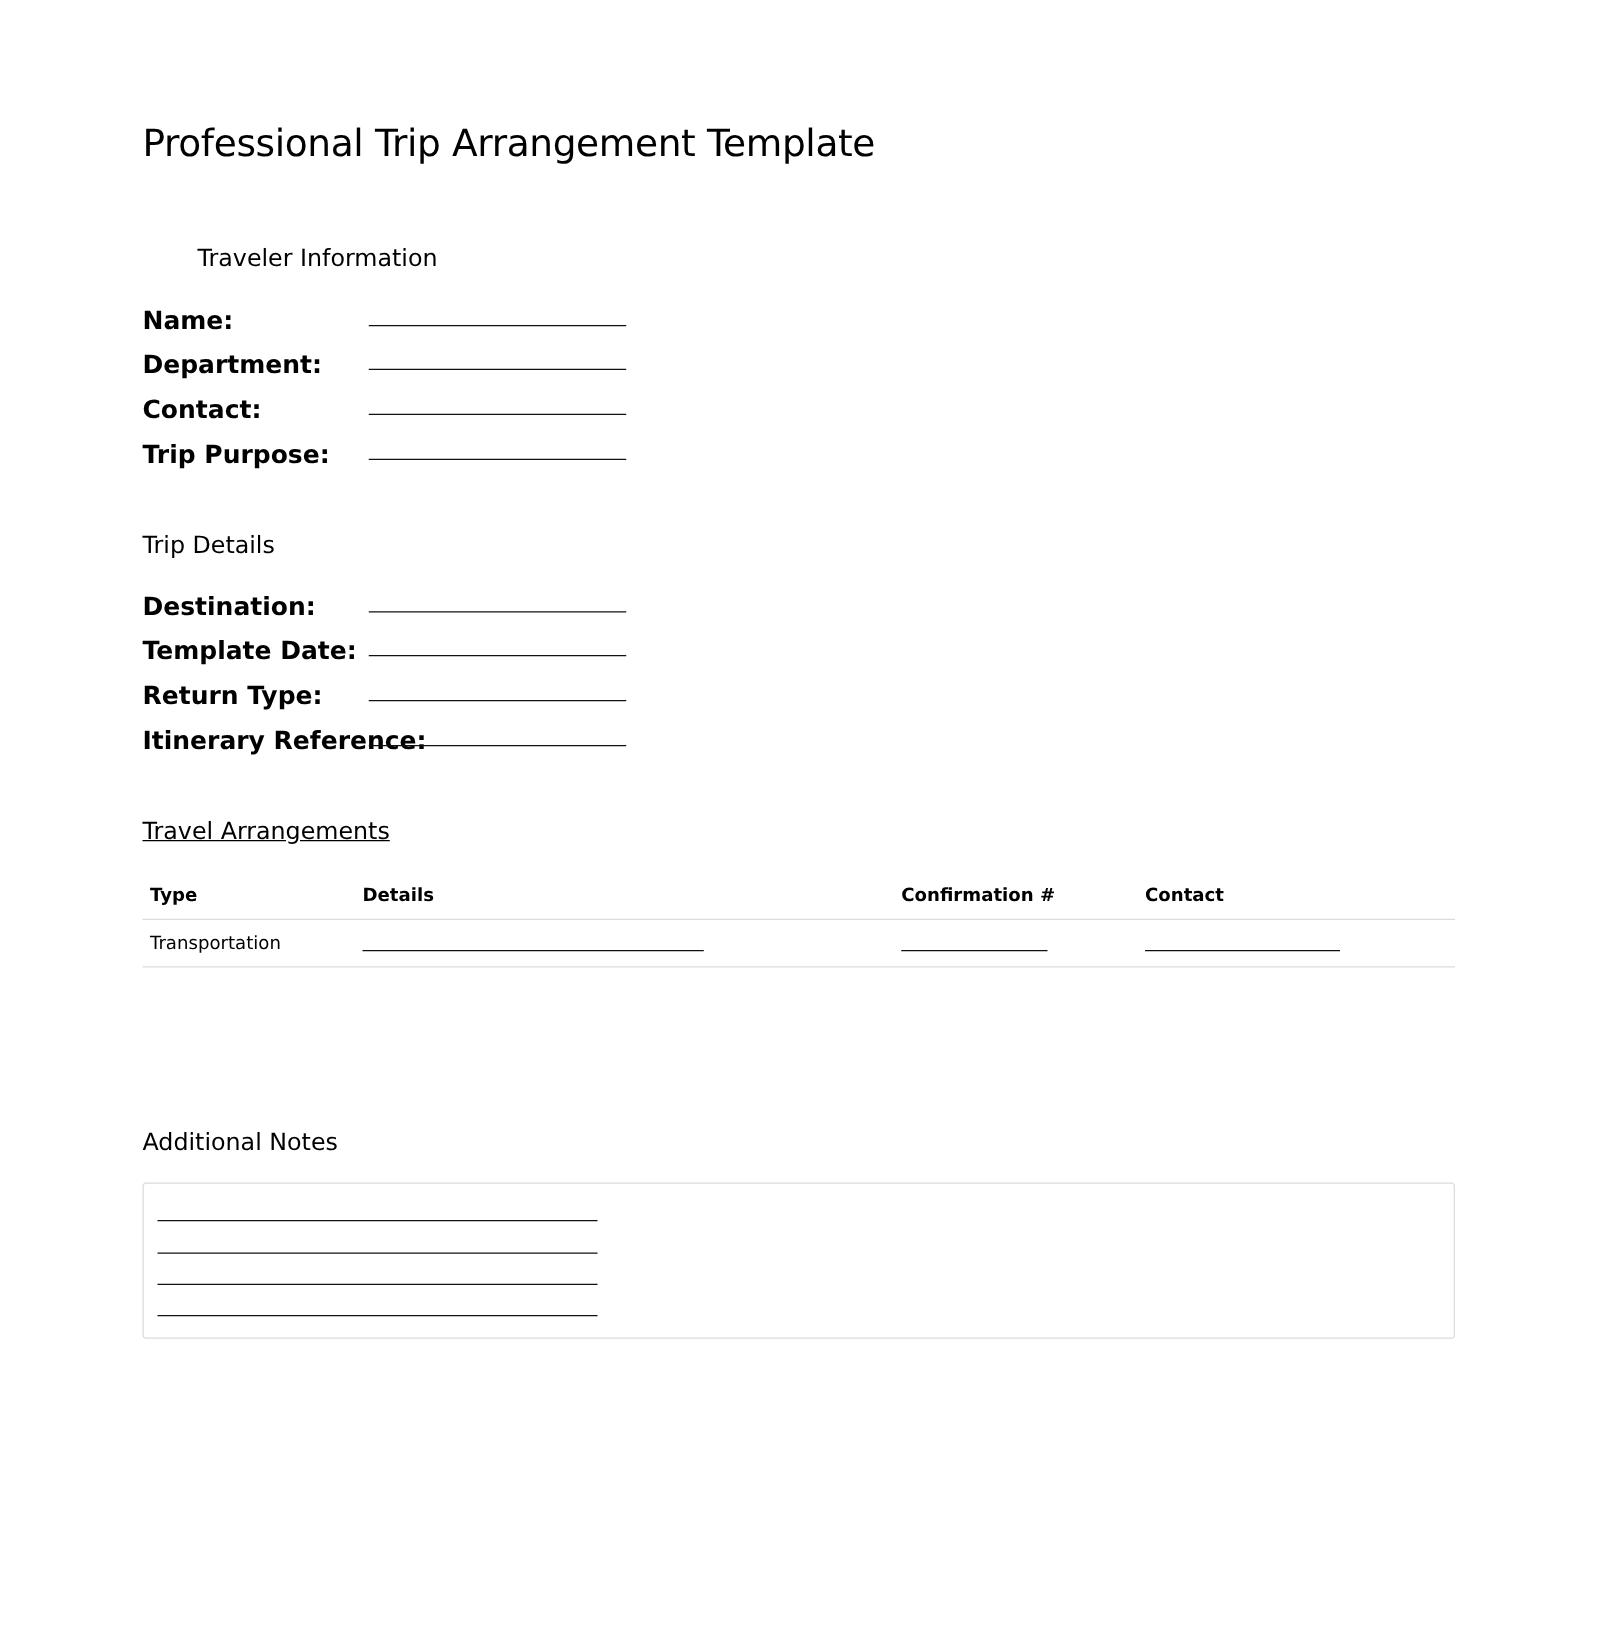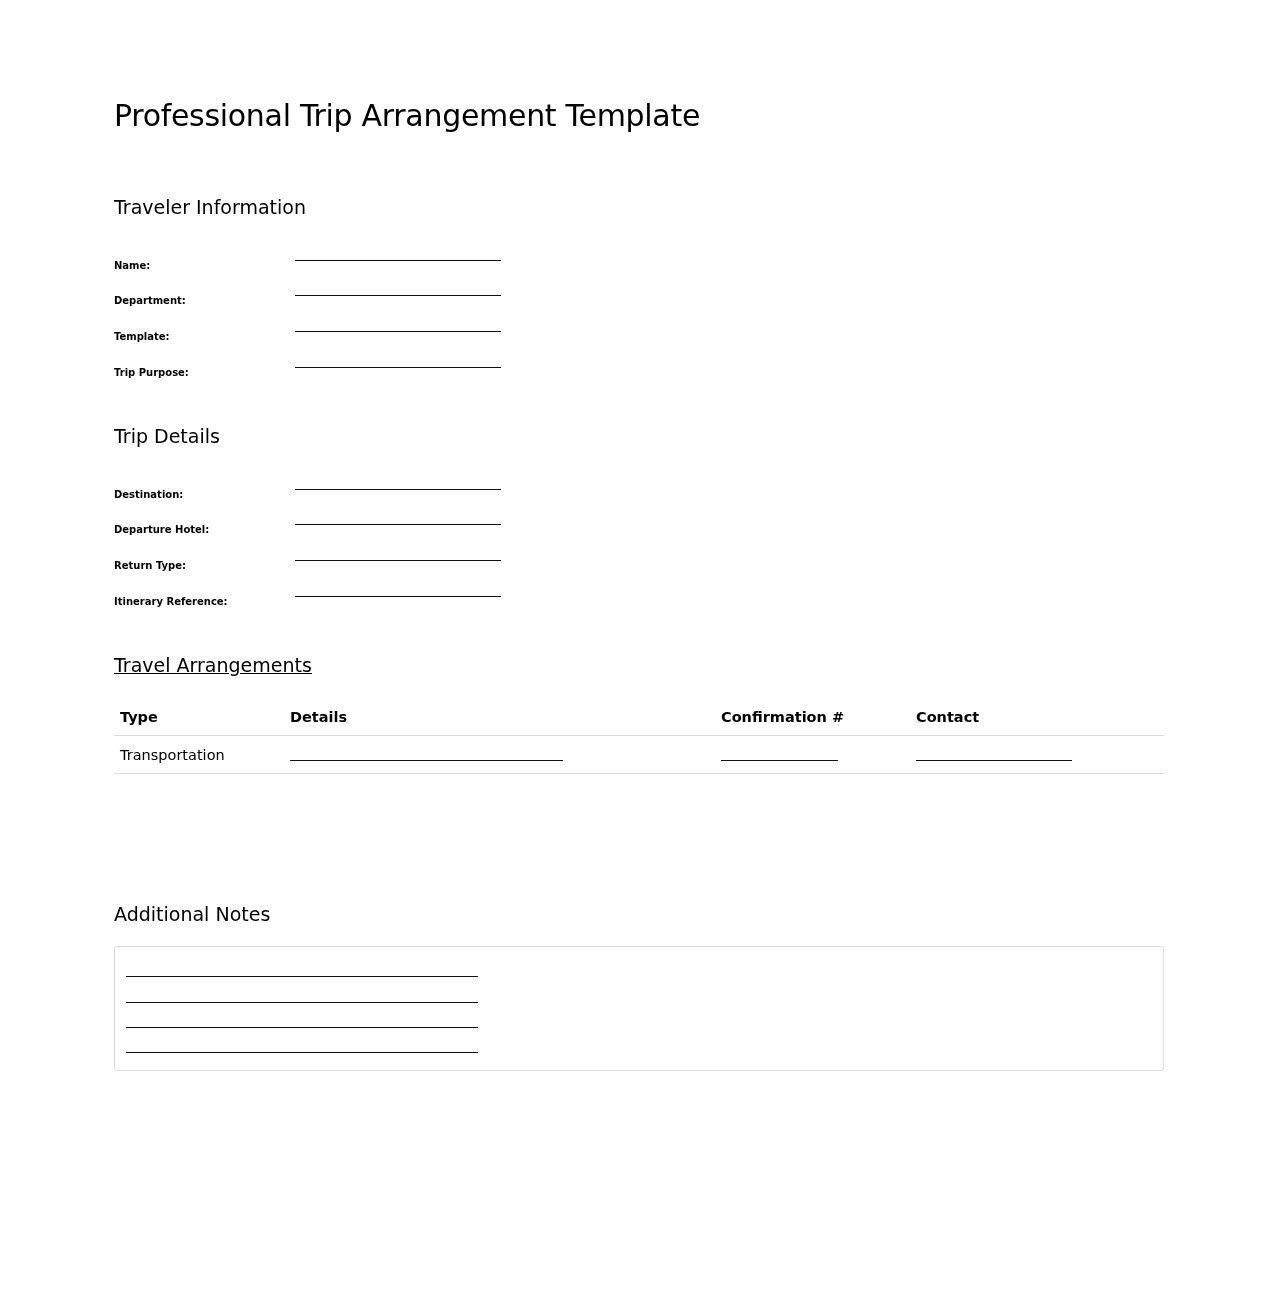--- a/index.html
+++ b/index.html
@@ -42,24 +42,23 @@
     .field-row {
       position: absolute;
       left: 0;
       width: 400px;
       height: 24px;
     }
     .field-label {
       position: absolute;
       left: 0;
       top: 0;
-      font-size: 10px;
+      font-size: 20px;
       font-weight: bold;
       white-space: nowrap;
-      margin-top: 16px;
     }
     .blank-line {
       position: absolute;
       border-bottom: 1px solid #111111;
       height: 0;
     }
     .field-row .blank-line {
       left: 181px;
       top: 16px;
       width: 206px;
@@ -115,47 +114,47 @@
       width: 352px;
     }
   </style>
 </head>
 <body>
 
 <div class="page">
 
   <h1 class="page-title">Professional Trip Arrangement Template</h1>
 
-  <h2 class="section-heading" style="top:196px;">Traveler Information</h2>
+  <h2 class="section-heading" style="top:196px;margin-left:44px;">Traveler Information</h2>
 
   <div class="field-row" style="top:244px;">
     <span class="field-label">Name:</span>
     <span class="blank-line"></span>
   </div>
   <div class="field-row" style="top:279px;">
     <span class="field-label">Department:</span>
     <span class="blank-line"></span>
   </div>
   <div class="field-row" style="top:315px;">
-    <span class="field-label">Template:</span>
+    <span class="field-label">Contact:</span>
     <span class="blank-line"></span>
   </div>
   <div class="field-row" style="top:351px;">
     <span class="field-label">Trip Purpose:</span>
     <span class="blank-line"></span>
   </div>
 
   <h2 class="section-heading" style="top:425px;">Trip Details</h2>
 
   <div class="field-row" style="top:473px;">
     <span class="field-label">Destination:</span>
     <span class="blank-line"></span>
   </div>
   <div class="field-row" style="top:508px;">
-    <span class="field-label">Departure Hotel:</span>
+    <span class="field-label">Template Date:</span>
     <span class="blank-line"></span>
   </div>
   <div class="field-row" style="top:544px;">
     <span class="field-label">Return Type:</span>
     <span class="blank-line"></span>
   </div>
   <div class="field-row" style="top:580px;">
     <span class="field-label">Itinerary Reference:</span>
     <span class="blank-line"></span>
   </div>

